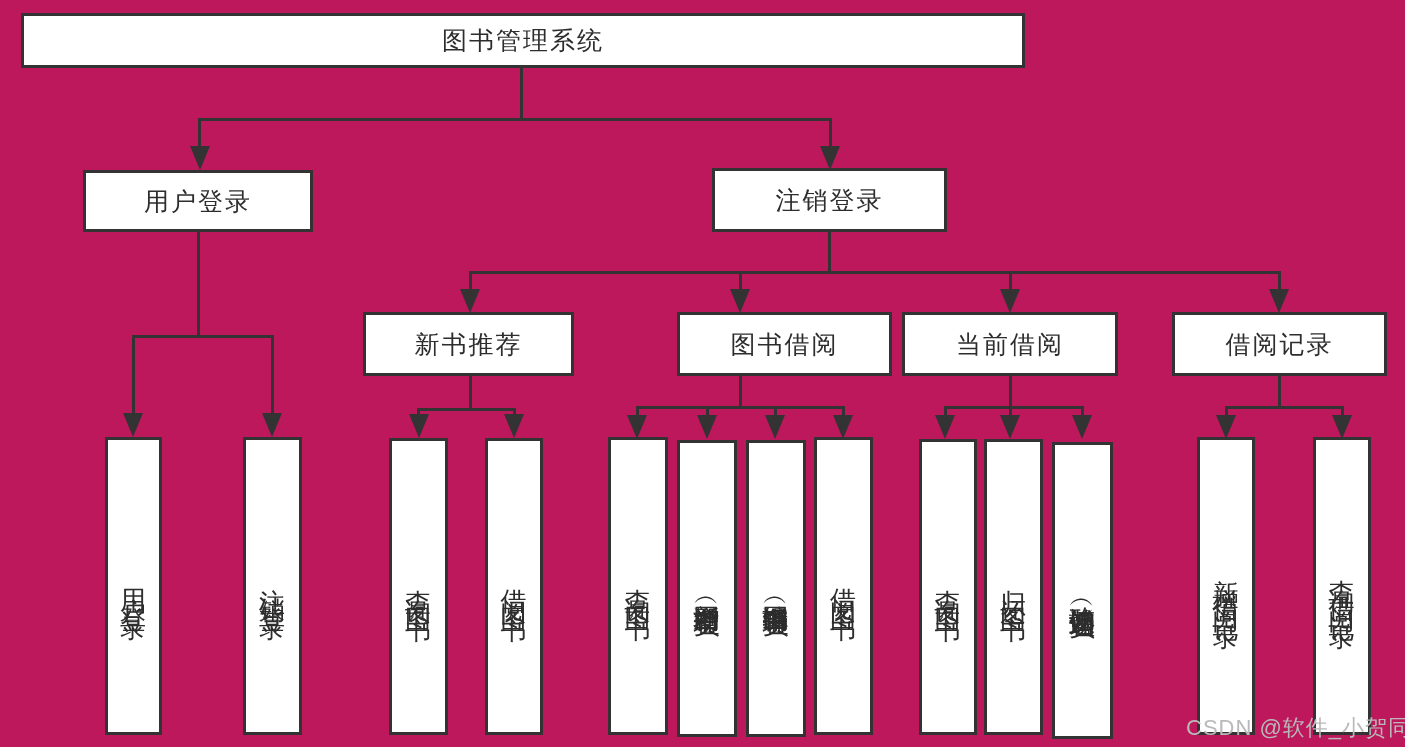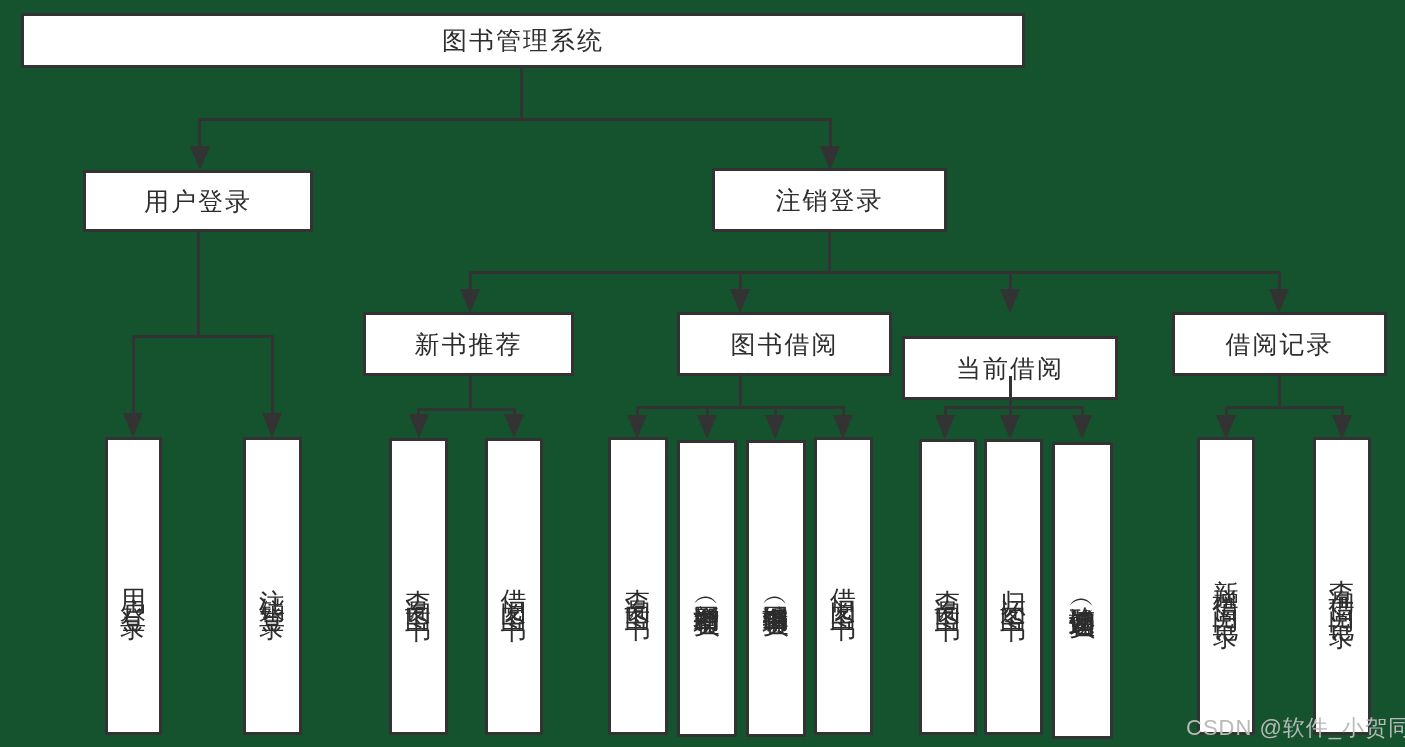--- a/index.html
+++ b/index.html
@@ -8,21 +8,21 @@
     background: #ffffff;
     width: 1405px;
     height: 747px;
     overflow: hidden;
     font-family: "Liberation Sans", sans-serif;
   }
   .canvas {
     position: relative;
     width: 1405px;
     height: 747px;
-    background: #14532d;
+    background: #be185d;
     color: #2d2d2d;
   }
   
   .line {
     position: absolute;
     background: #333333;
   }
   .ah {
     position: absolute;
     width: 0;
@@ -124,21 +124,21 @@
   <div class="ah" style="left:1000px;top:289px;"></div>
   <div class="line" style="left:1278px;top:271px;width:3px;height:20px;"></div>
   <div class="ah" style="left:1269px;top:289px;"></div>
 
   <div class="hbox" style="left:363px;top:312px;width:211px;height:64px;">
     <span>新书推荐</span>
   </div>
   <div class="hbox" style="left:633px;top:312px;width:215px;height:64px;margin-left:44px;">
     <span>图书借阅</span>
   </div>
-  <div class="hbox" style="left:902px;top:312px;width:216px;height:64px;margin-top:24px;">
+  <div class="hbox" style="left:902px;top:312px;width:216px;height:64px;">
     <span>当前借阅</span>
   </div>
   <div class="hbox" style="left:1172px;top:312px;width:215px;height:64px;">
     <span>借阅记录</span>
   </div>
 
   <div class="line" style="left:469px;top:376px;width:3px;height:34px;"></div>
   <div class="line" style="left:418px;top:408px;width:98px;height:3px;"></div>
   <div class="line" style="left:417px;top:408px;width:3px;height:10px;"></div>
   <div class="ah" style="left:409px;top:414px;"></div>

